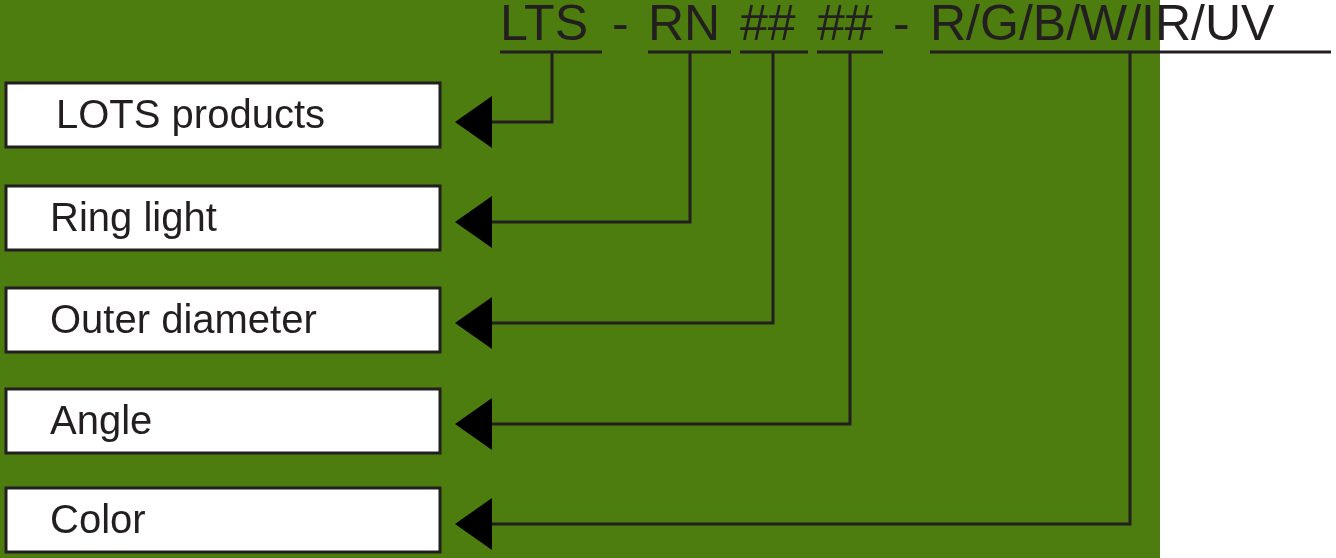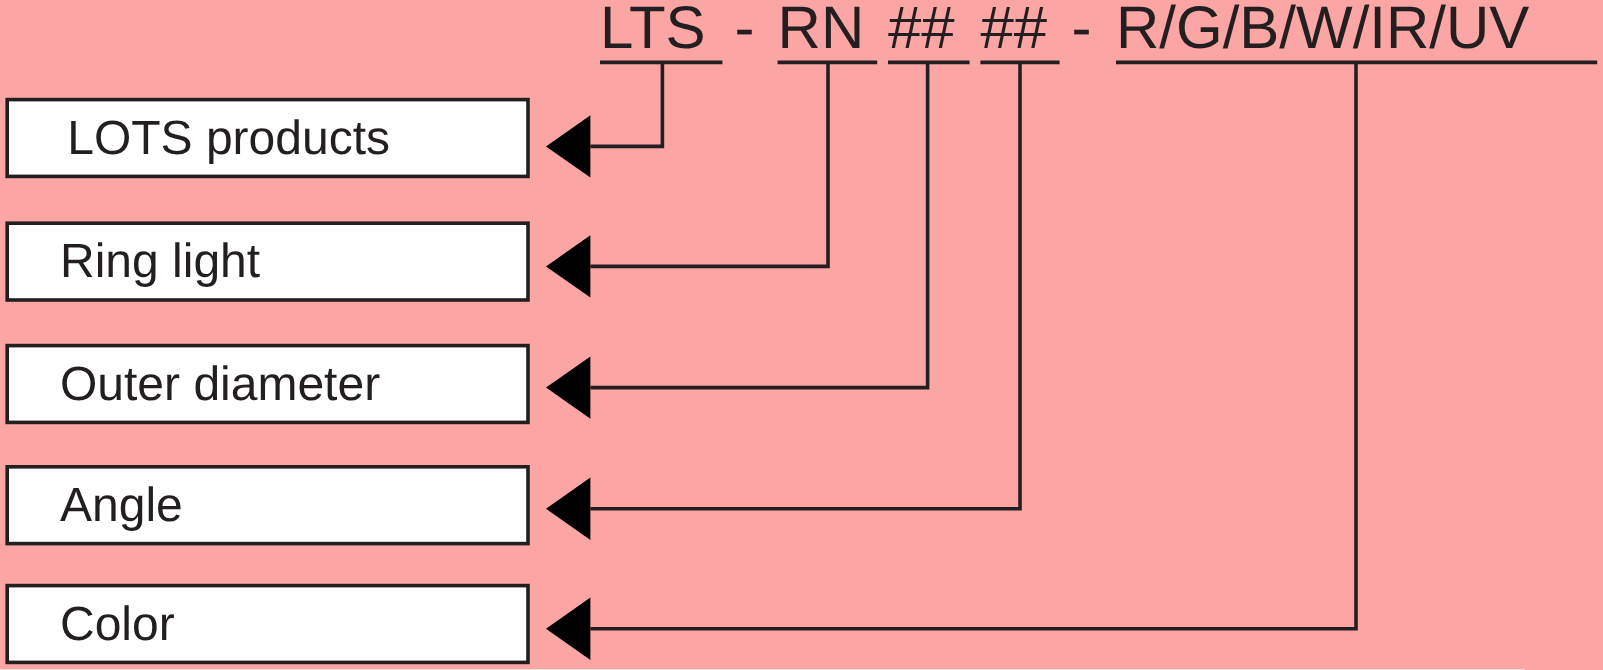--- a/index.html
+++ b/index.html
@@ -8,23 +8,23 @@
     background: #ffffff;
   }
   body {
     width: 1336px;
     height: 558px;
     overflow: hidden;
     font-family: "Liberation Sans", sans-serif;
   }
   #diagram-root {
     position: relative;
-    width: 1336px;
+    width: 1160px;
     height: 558px;
-    background: #fca5a5;
+    background: #4d7c0f;
   }
   #diagram-svg {
     position: absolute;
     top: 0;
     left: 0;
     width: 1336px;
     height: 558px;
     display: block;
   }
   .part-code-text {

